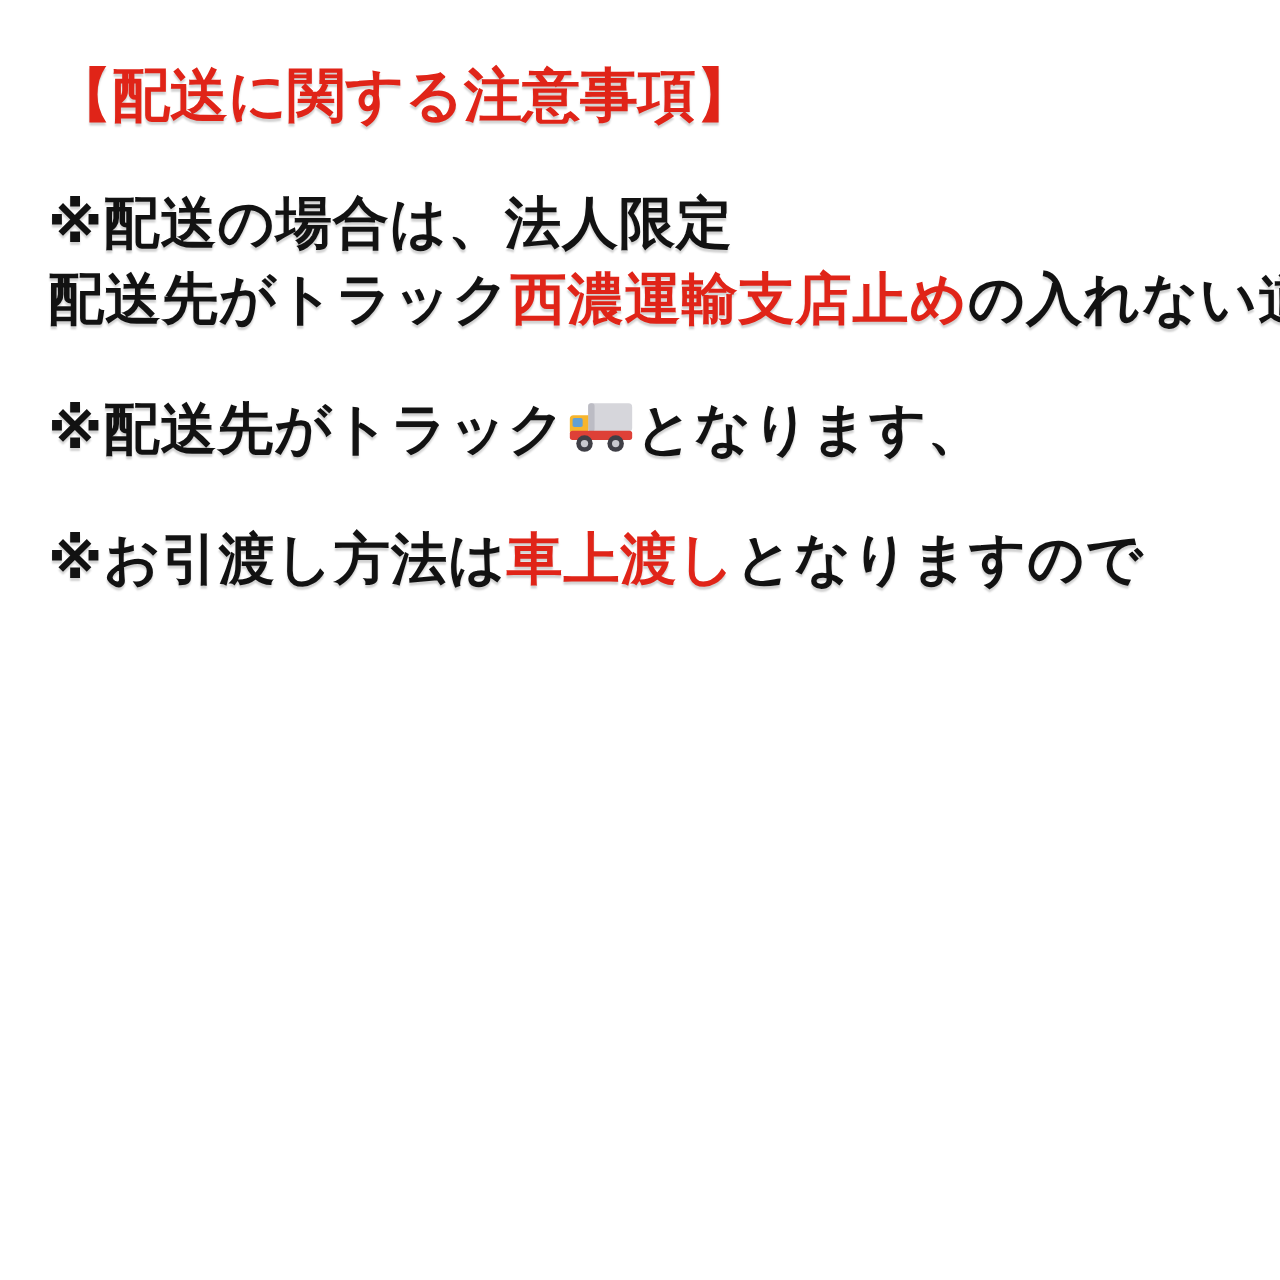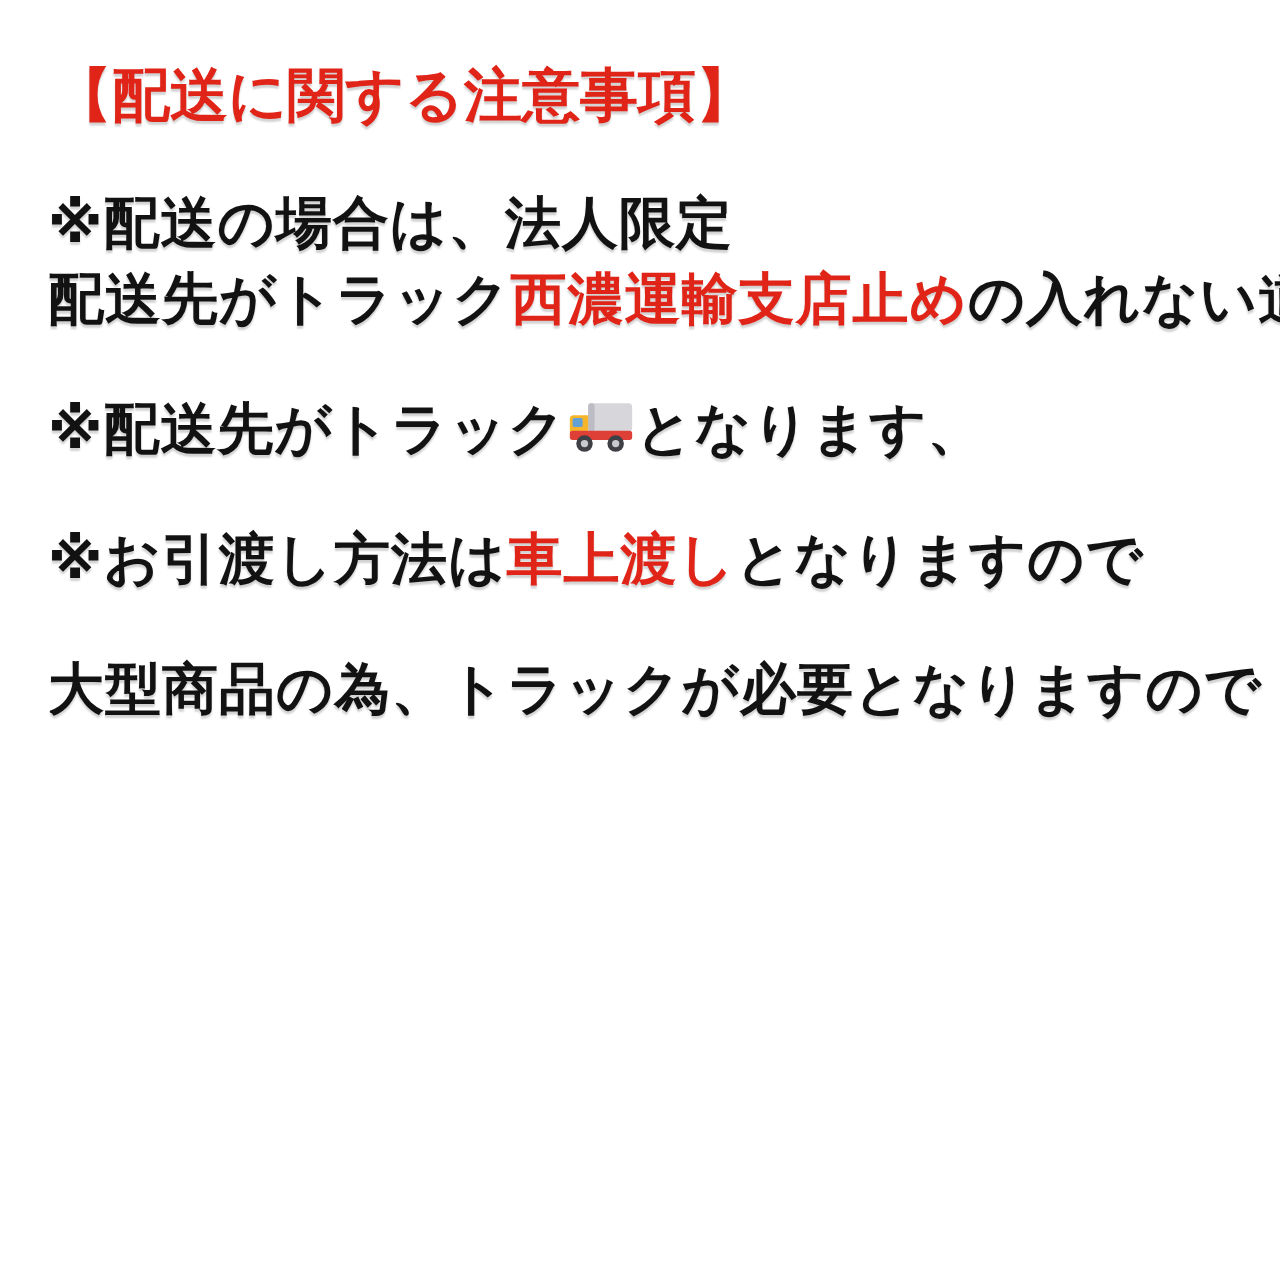--- a/index.html
+++ b/index.html
@@ -68,16 +68,15 @@
     <circle cx="18" cy="47" r="9" fill="#3f3f46"></circle>
     <circle cx="18" cy="47" r="4" fill="#c9c9cf"></circle>
     <circle cx="52" cy="47" r="9" fill="#3f3f46"></circle>
     <circle cx="52" cy="47" r="4" fill="#c9c9cf"></circle>
   </svg><span>となります、</span></div>
       </div>
       <div class="para">
         <div class="line"><span>※お引渡し方法は</span><span class="red">車上渡し</span><span>となりますので</span></div>
       </div>
       <div class="para">
-        <div class="line"><span>大型商品の為、トラックが必要となりますので</span></div>
       </div>
     </div>
 </div>
 
 </body></html>

